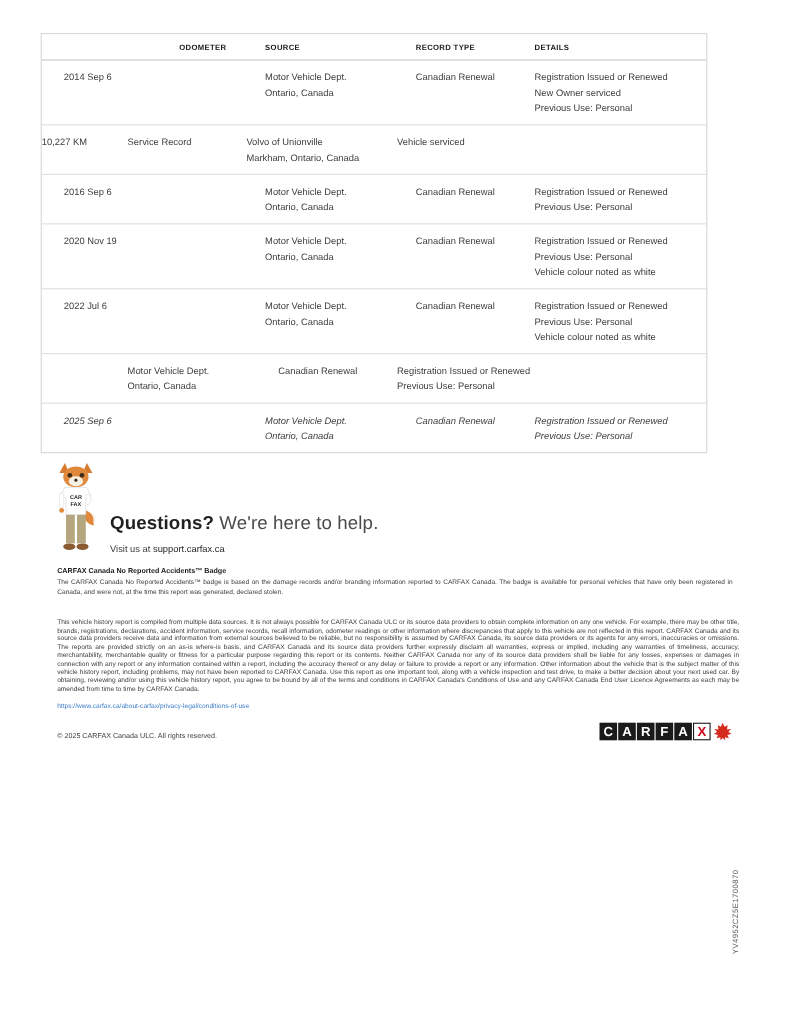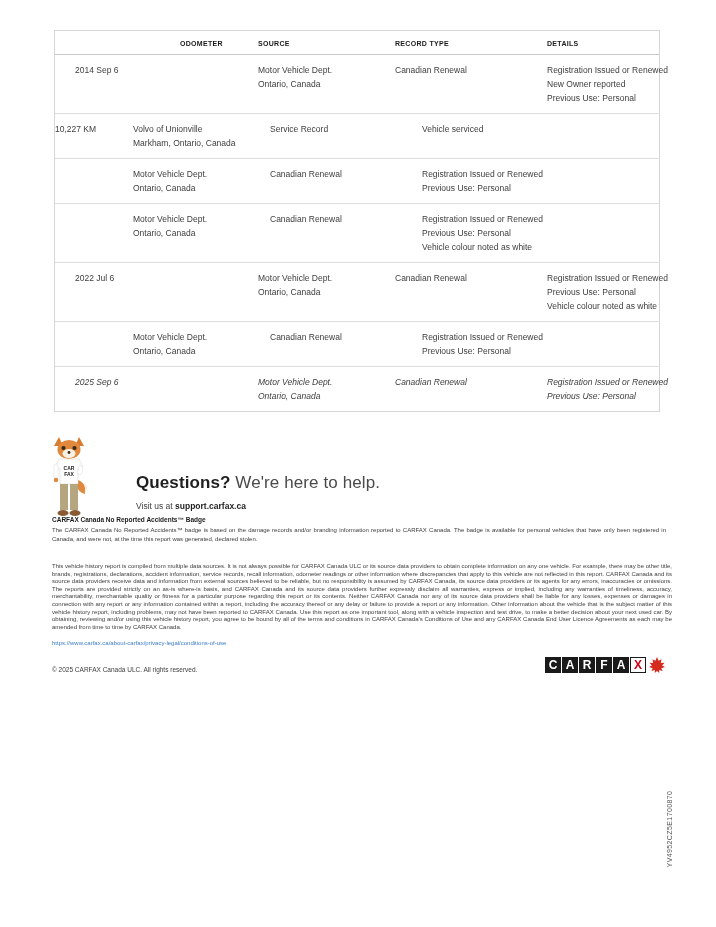--- a/index.html
+++ b/index.html
@@ -9,21 +9,21 @@
     position: relative;
     width: 716px;
     height: 927px;
     background: #ffffff;
     overflow: hidden;
   }
 
   
   .history-table {
     position: absolute;
-    left: 54px;
+    left: 37px;
     top: 30px;
     width: 606px;
     border: 1px solid #d6d6d6;
     border-bottom: 1px solid #d6d6d6;
     font-size: 8.5px;
     color: #3d3d3d;
   }
   .thead {
     display: flex;
     border-bottom: 1px solid #c9c9c9;
@@ -38,37 +38,36 @@
     border-bottom: 1px solid #dedede;
     padding: 8px 0 8px 0;
     line-height: 14px;
   }
   .trow:last-child { border-bottom: none; font-style: italic; }
   .tcell { flex: none; padding-right: 6px; }
   .c-date { width: 125px; padding-left: 20px; }
   .c-odo  { width: 78px; }
   .c-src  { width: 137px; }
   .c-type { width: 108px; }
-  .c-det  { width: 158px; margin-left: 44px; }
+  .c-det  { width: 158px; }
 
   
   .help-section {
     position: absolute;
     left: 48px;
-    top: 436px;
+    top: 420px;
     display: flex;
-    align-items: center;
-    gap: 36px;
+    align-items: flex-end;
   }
   .mascot-wrap { width: 42px; height: 84px; }
   .help-text { margin-left: 10px; margin-top: 28px; }
   .help-title { font-size: 17px; color: #4a4a4a; letter-spacing: 0.1px; }
   .help-title .t-bold { font-weight: bold; color: #1f1f1f; }
   .help-sub { margin-top: 8px; font-size: 8.5px; color: #3d3d3d; }
-  .help-sub .t-bold { font-weight: bold; color: #1f1f1f; }
+  .help-sub .t-bold { font-weight: normal; color: #1f1f1f; }
 
   
   .badge-section {
     position: absolute;
     left: 52px;
     top: 516px;
     width: 614px;
   }
   .badge-heading { font-size: 6.5px; font-weight: bold; color: #1a1a1a; margin-bottom: 3px; }
   .badge-body { font-size: 6px; line-height: 8.5px; color: #3d3d3d; text-align: justify; }
@@ -152,48 +151,50 @@
         <div class="trow">
           <div class="tcell c-date">2014 Sep 6</div>
           <div class="tcell c-odo"></div>
           <div class="tcell c-src">
             <div>Motor Vehicle Dept.</div>
             <div>Ontario, Canada</div>
           </div>
           <div class="tcell c-type">Canadian Renewal</div>
           <div class="tcell c-det">
             <div>Registration Issued or Renewed</div>
-            <div>New Owner reported</div>
+            <div>New Owner serviced</div>
             <div>Previous Use: Personal</div>
           </div>
         </div>
         <div class="trow">
           <div class="tcell c-odo">10,227 KM</div>
+          <div class="tcell c-type">Service Record</div>
           <div class="tcell c-src">
             <div>Volvo of Unionville</div>
             <div>Markham, Ontario, Canada</div>
           </div>
-          <div class="tcell c-type">Service Record</div>
           <div class="tcell c-det">
             <div>Vehicle serviced</div>
           </div>
         </div>
         <div class="trow">
-          <div class="tcell c-odo"></div>
-          <div class="tcell c-src">
-            <div>Motor Vehicle Dept.</div>
-            <div>Ontario, Canada</div>
-          </div>
-          <div class="tcell c-type">Canadian Renewal</div>
-          <div class="tcell c-det">
-            <div>Registration Issued or Renewed</div>
-            <div>Previous Use: Personal</div>
-          </div>
-        </div>
-        <div class="trow">
+          <div class="tcell c-date">2016 Sep 6</div>
+          <div class="tcell c-odo"></div>
+          <div class="tcell c-src">
+            <div>Motor Vehicle Dept.</div>
+            <div>Ontario, Canada</div>
+          </div>
+          <div class="tcell c-type">Canadian Renewal</div>
+          <div class="tcell c-det">
+            <div>Registration Issued or Renewed</div>
+            <div>Previous Use: Personal</div>
+          </div>
+        </div>
+        <div class="trow">
+          <div class="tcell c-date">2020 Nov 19</div>
           <div class="tcell c-odo"></div>
           <div class="tcell c-src">
             <div>Motor Vehicle Dept.</div>
             <div>Ontario, Canada</div>
           </div>
           <div class="tcell c-type">Canadian Renewal</div>
           <div class="tcell c-det">
             <div>Registration Issued or Renewed</div>
             <div>Previous Use: Personal</div>
             <div>Vehicle colour noted as white</div>

